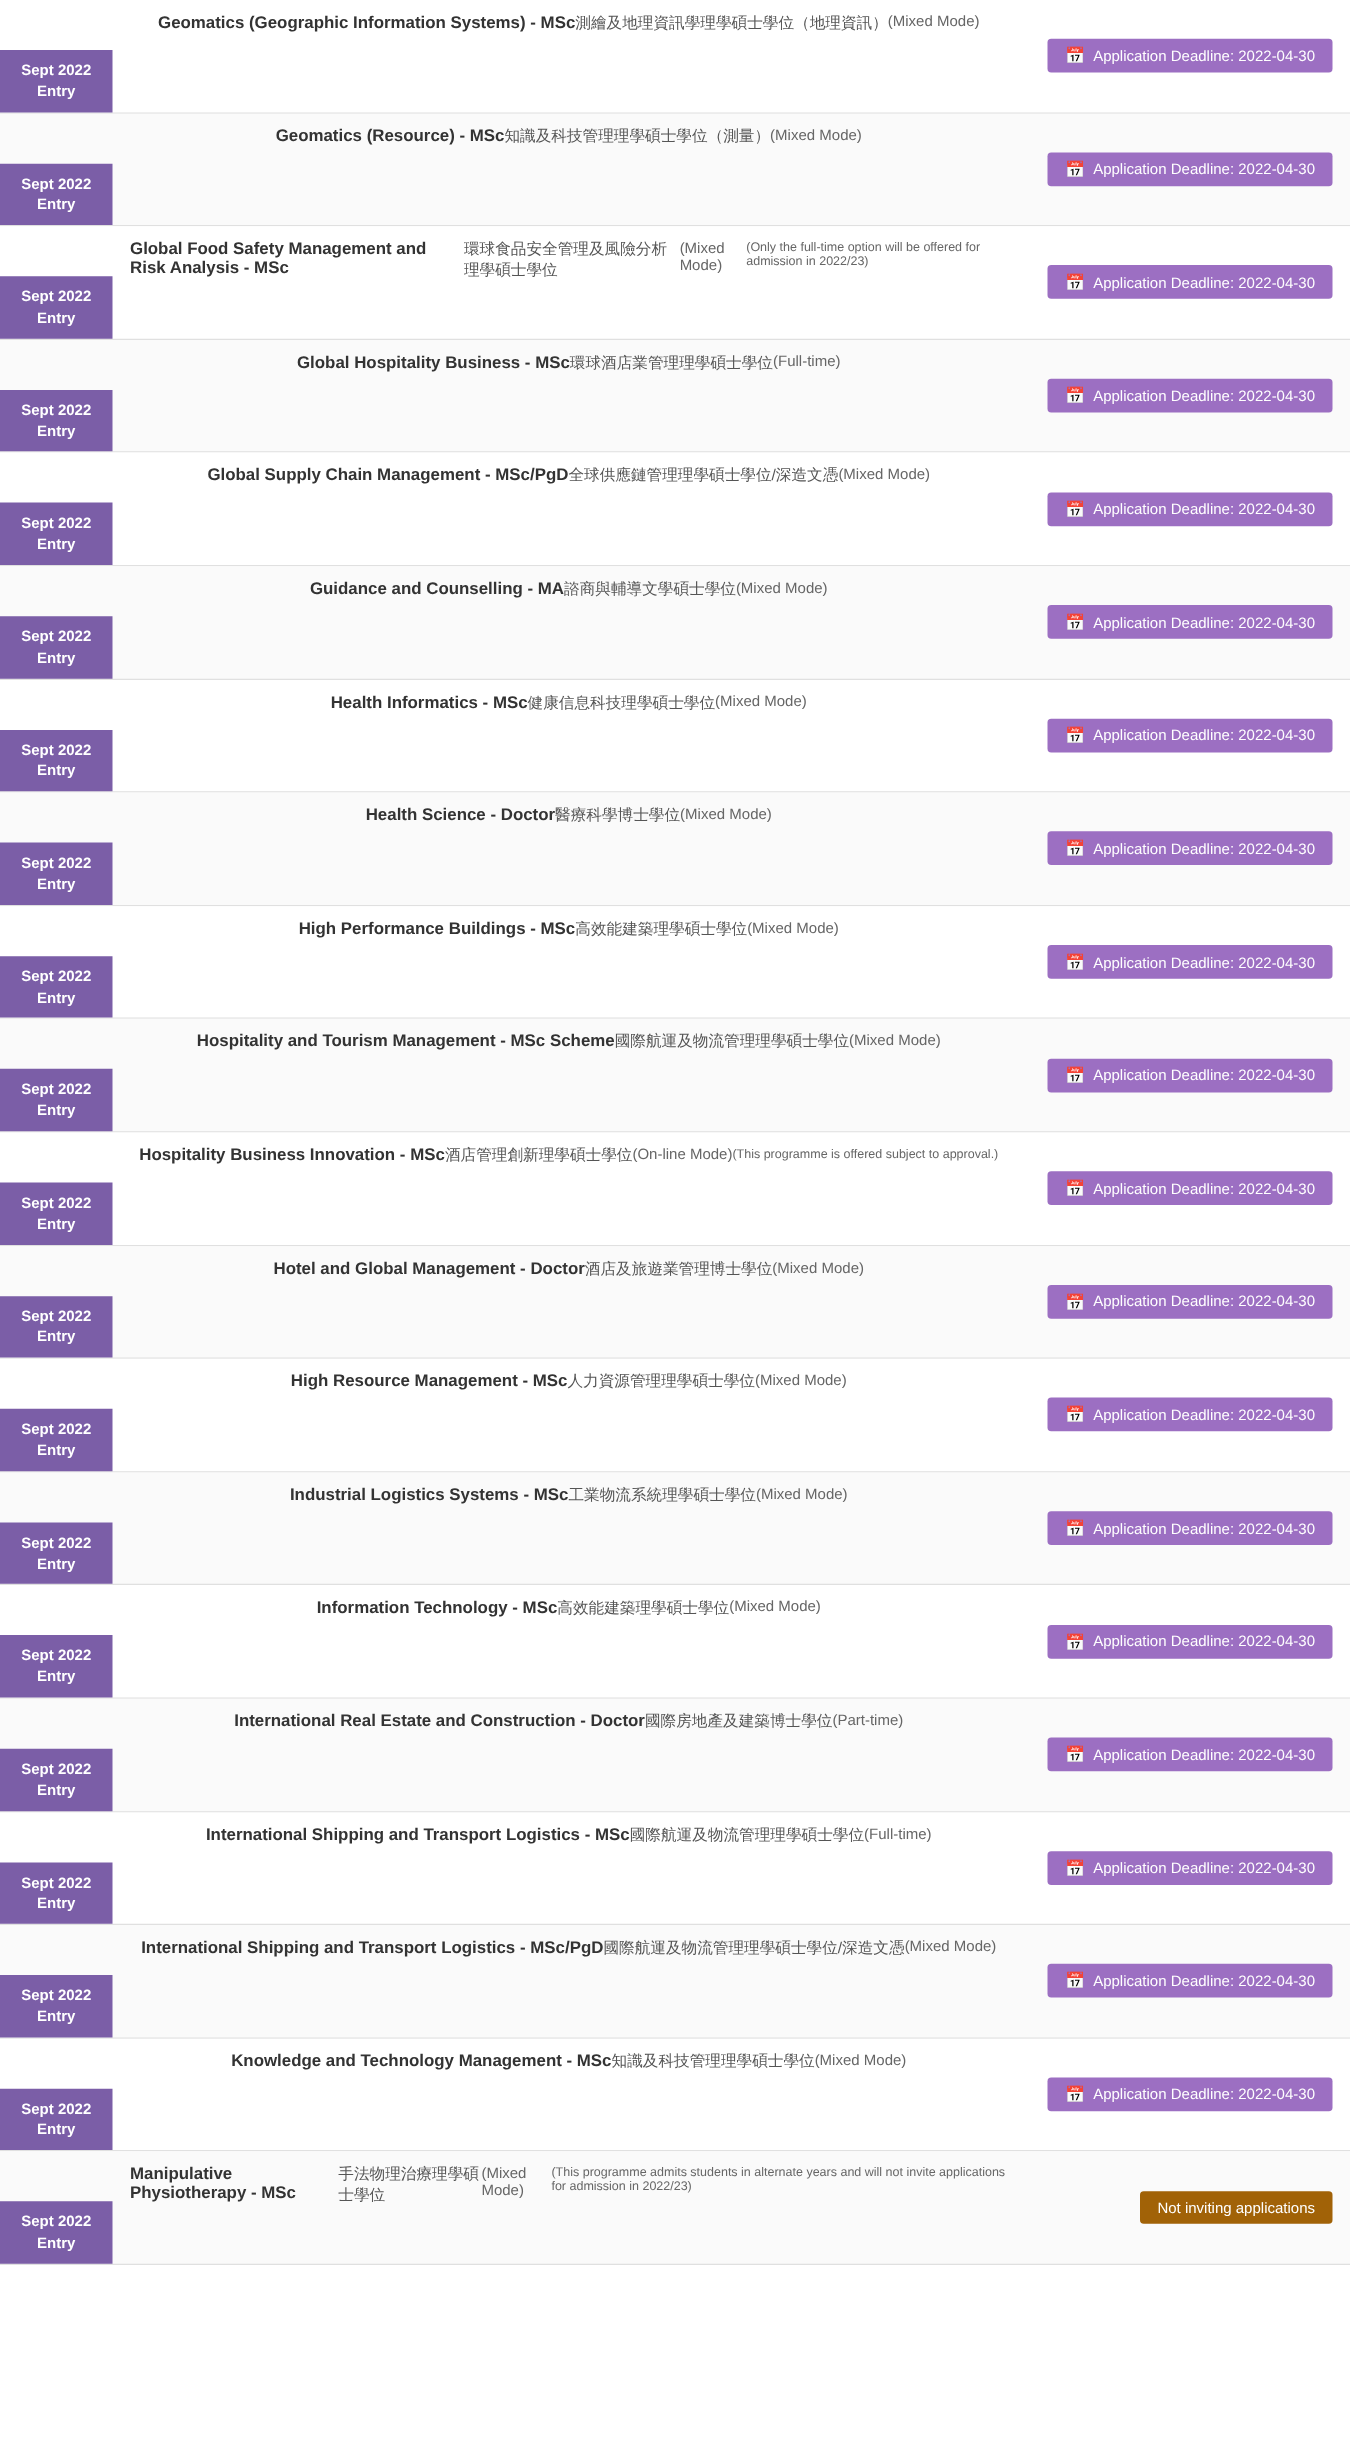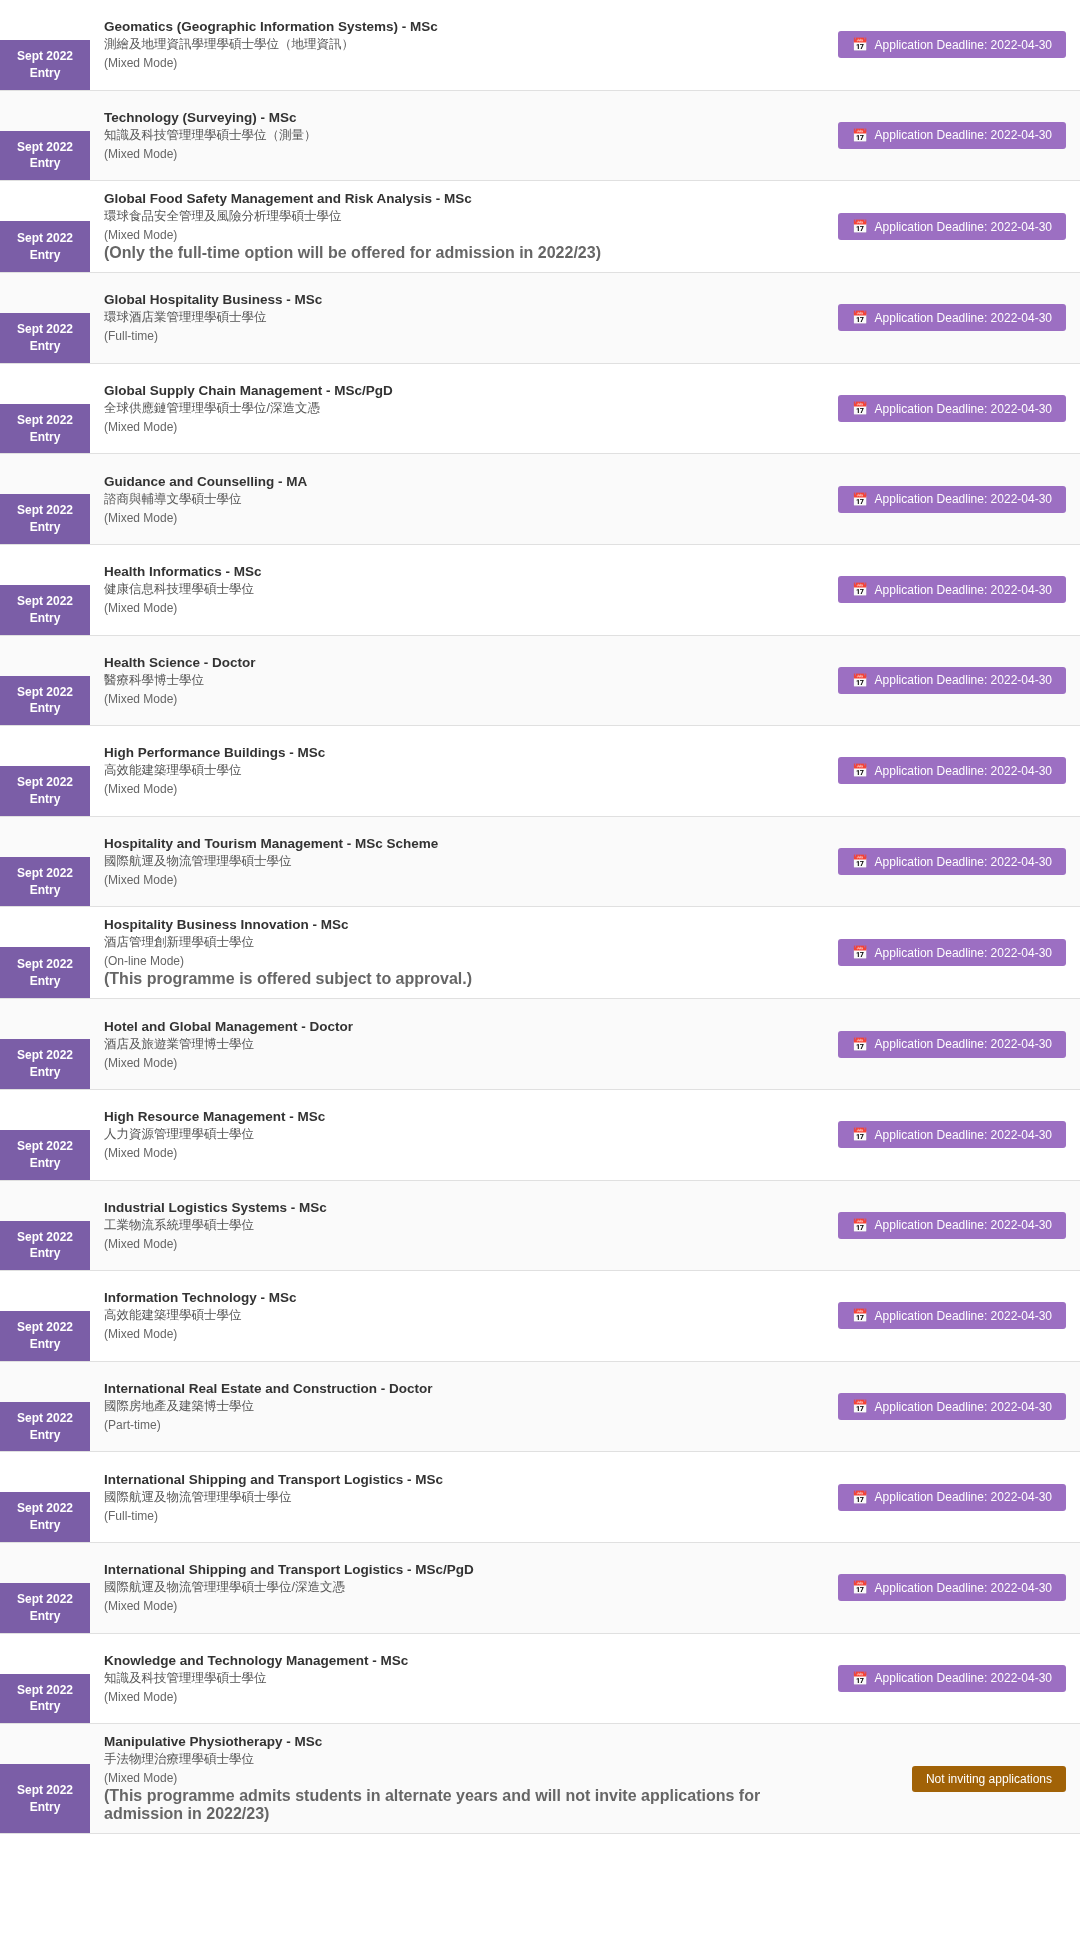--- a/index.html
+++ b/index.html
@@ -34,43 +34,42 @@
       font-weight: bold;
       line-height: 1.4;
       padding: 8px 6px;
       flex-shrink: 0;
       margin-top: 40px;
     }
     .program-info {
       flex: 1;
       padding: 10px 14px;
       display: flex;
-      flex-direction: column;
+      flex-direction: row;
       justify-content: center;
     }
     .program-title-en {
       font-size: 13.5px;
       font-weight: bold;
       color: #333;
       margin-bottom: 2px;
     }
     .program-title-zh {
       font-size: 12.5px;
       color: #555;
       margin-bottom: 3px;
     }
     .program-mode {
       font-size: 12px;
       color: #666;
     }
     .program-note {
-      font-size: 16px;
+      font-size: 10px;
       color: #666;
       margin-top: 2px;
-      font-weight: bold;
     }
     .deadline-col {
       display: flex;
       align-items: center;
       justify-content: flex-end;
       padding: 10px 14px;
       min-width: 260px;
       flex-shrink: 0;
     }
     .deadline-badge {
@@ -107,21 +106,21 @@
         <div class="deadline-badge">
           <span class="calendar-icon">📅</span>
           <span>Application Deadline: 2022-04-30</span>
         </div>
       </div>
     </div>
     <div class="program-row">
       <div class="entry-badge">Sept 2022
 Entry</div>
       <div class="program-info">
-        <div class="program-title-en">Technology (Surveying) - MSc</div>
+        <div class="program-title-en">Geomatics (Resource) - MSc</div>
         <div class="program-title-zh">知識及科技管理理學碩士學位（測量）</div>
         <div class="program-mode">(Mixed Mode)</div>
       </div>
       <div class="deadline-col">
         <div class="deadline-badge">
           <span class="calendar-icon">📅</span>
           <span>Application Deadline: 2022-04-30</span>
         </div>
       </div>
     </div>

